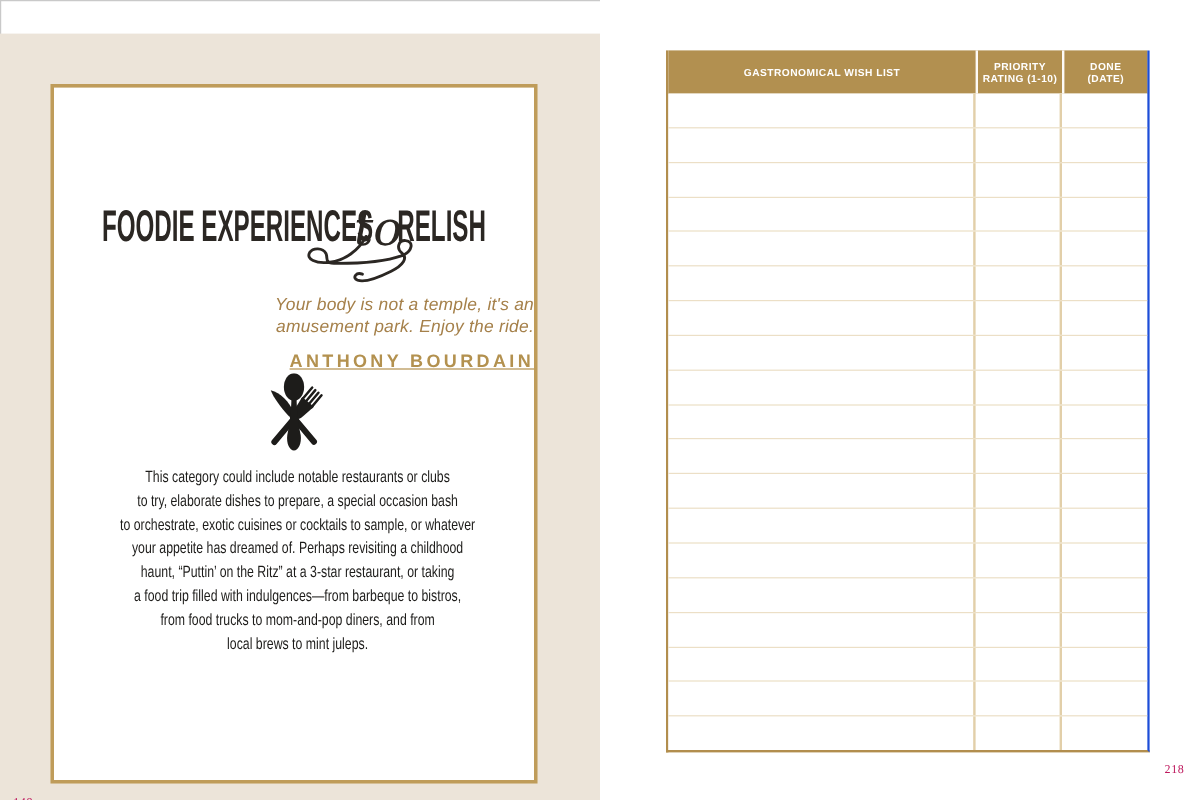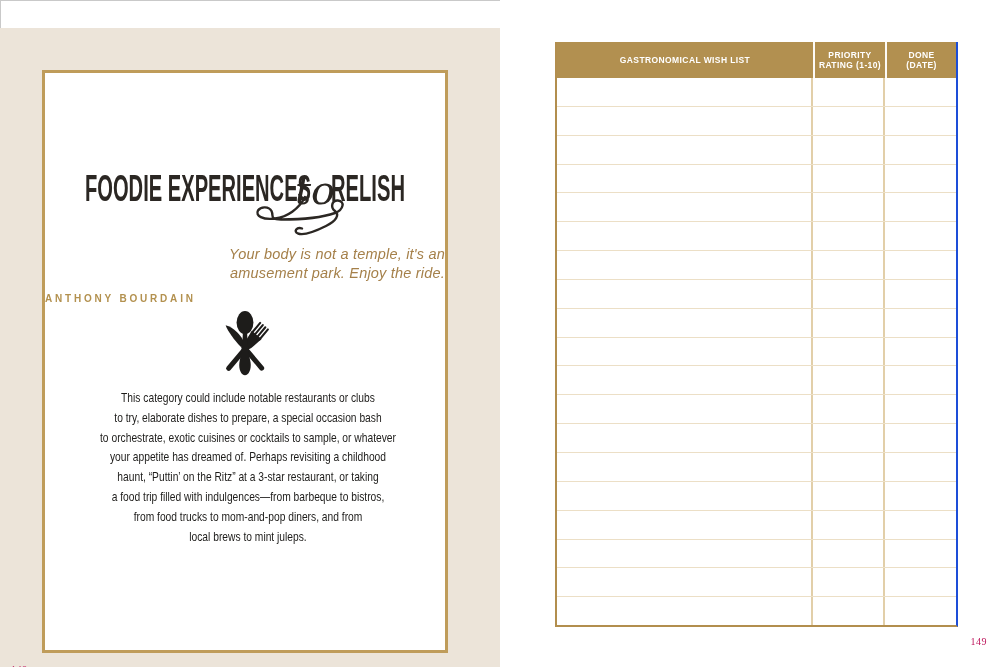--- a/index.html
+++ b/index.html
@@ -25,22 +25,22 @@
   .title-svg{position:absolute;left:38px;top:98px;width:330px;height:84px;overflow:visible;}
   .t-main{font-family:"Liberation Sans",sans-serif;font-weight:700;font-size:37px;fill:#2b2723;}
   .t-script{font-family:"DejaVu Serif",serif;font-style:italic;font-size:40px;fill:#2b2723;}
   .flourish{fill:none;stroke:#2b2723;stroke-width:2.4;stroke-linecap:round;}
   .quote{
     position:absolute;left:0;right:0;top:172px;text-align:right;
     font-style:italic;font-size:14.5px;line-height:18.5px;color:#a5804a;
     white-space:pre-line;letter-spacing:.2px;
   }
   .attribution{
-    position:absolute;left:0;right:0;top:220px;text-align:left;
-    font-size:10px;font-weight:700;letter-spacing:2.8px;color:#b3914f;
+    position:absolute;left:0;right:0;top:220px;text-align:right;
+    font-size:15px;font-weight:700;letter-spacing:2.8px;color:#b3914f;text-decoration:underline;
   }
   .cutlery{
     position:absolute;left:50%;top:238px;transform:translateX(-50%);
     width:80px;height:71px;
   }
   .cutlery *{fill:#1d1c1a;}
   .body-text{
     position:absolute;left:-17px;top:315px;width:440px;
     transform:scaleX(.76);transform-origin:50% 0;
     text-align:center;font-size:13.5px;line-height:19.8px;color:#1d1c1a;
@@ -241,16 +241,16 @@
             <div class="tcell"></div>
           </div>
           <div class="trow">
             <div class="tcell"></div>
             <div class="tcell"></div>
             <div class="tcell"></div>
           </div>
         </div>
     </div>
 
-    <div class="page-num right">149</div>
+    <div class="page-num right">218</div>
   </div>
 
 </div>
 
 </body></html>

